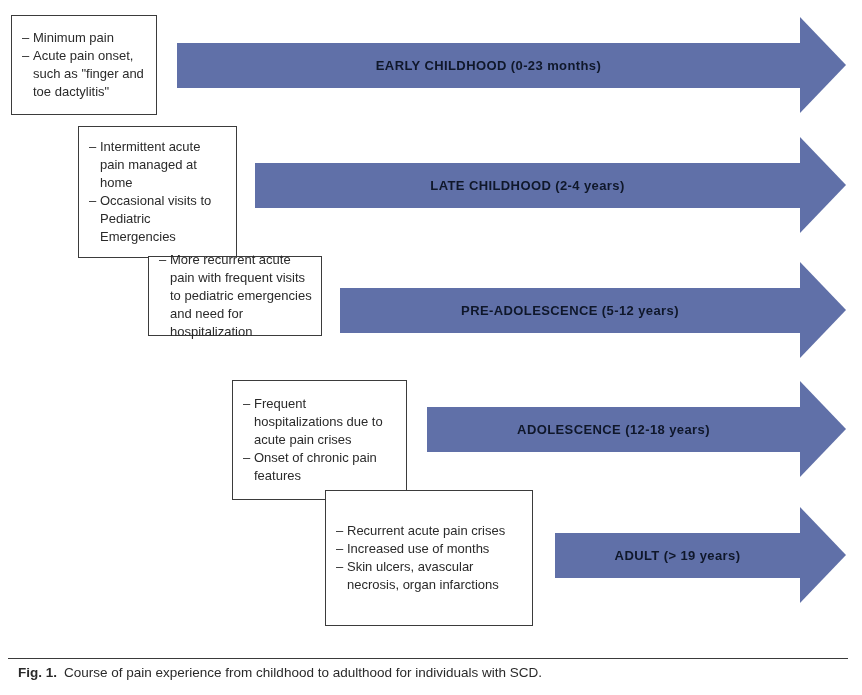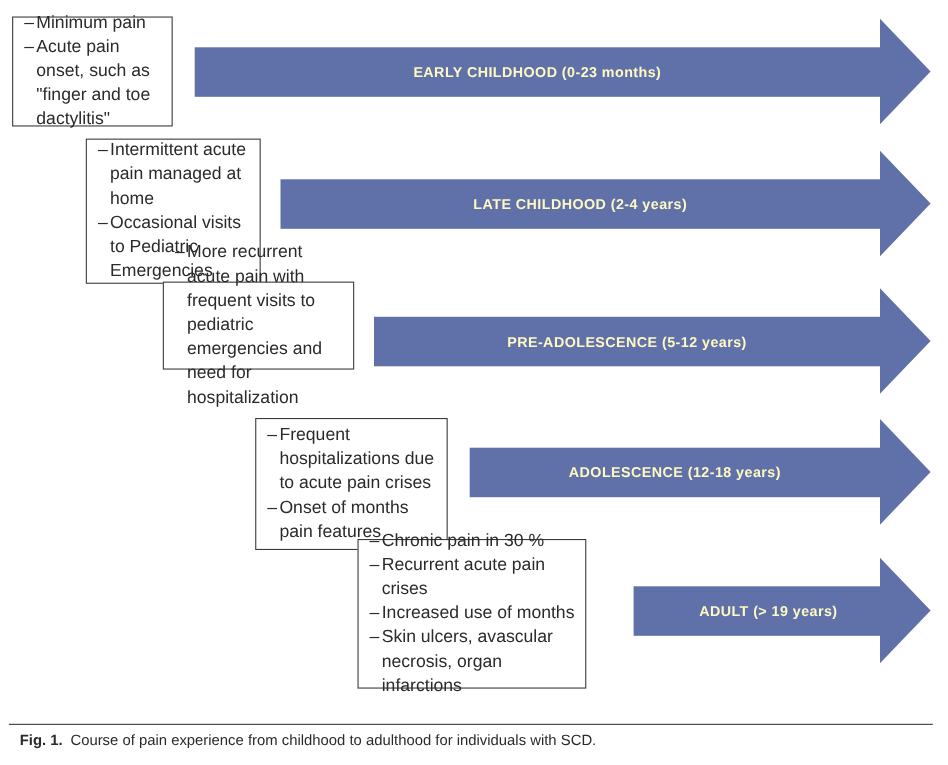--- a/index.html
+++ b/index.html
@@ -12,52 +12,52 @@
   .figure{position:relative;width:862px;height:695px;background:#ffffff;overflow:hidden;}
 
   
   .note-box{
     position:absolute;
     box-sizing:border-box;
     background:#ffffff;
     border:1px solid var(--box-border);
     padding:6px 8px 6px 10px;
     display:flex;flex-direction:column;justify-content:center;
-    font-size:16px;line-height:1.38;
+    font-size:13px;line-height:1.38;
   }
   .note-box ul{list-style:none;margin:0;padding:0;}
   .note-box li{position:relative;padding-left:11px;}
   .note-box li::before{content:"\2013";position:absolute;left:0;top:0;}
 
   .box1{left:11px;top:15px;width:146px;height:100px;}
   .box2{left:78px;top:126px;width:159px;height:132px;}
   .box3{left:148px;top:256px;width:174px;height:80px;}
   .box4{left:232px;top:380px;width:175px;height:120px;}
   .box5{left:325px;top:490px;width:208px;height:136px;}
 
   
   .arrow-body{
     position:absolute;height:45px;background:var(--arrow-fill);
     display:flex;align-items:center;justify-content:center;
   }
   .arrow-label{
-    color:#fef9c3;font-weight:bold;font-size:13px;letter-spacing:0.4px;
+    color:#0f172a;font-weight:bold;font-size:13px;letter-spacing:0.4px;
     white-space:nowrap;
   }
   .arrow-head{
     position:absolute;left:800px;width:0;height:0;
     border-top:48px solid transparent;
     border-bottom:48px solid transparent;
     border-left:46px solid var(--arrow-fill);
   }
   .abody1{left:177px;top:43px;width:623px;}
   .abody2{left:255px;top:163px;width:545px;}
   .abody3{left:340px;top:288px;width:460px;}
   .abody4{left:427px;top:407px;width:373px;}
-  .abody5{left:555px;top:533px;width:245px;margin-left:21px;}
+  .abody5{left:555px;top:533px;width:245px;}
   .ahead1{top:17px;}
   .ahead2{top:137px;}
   .ahead3{top:262px;}
   .ahead4{top:381px;}
   .ahead5{top:507px;}
 
   
   .caption-rule{
     position:absolute;left:8px;top:658px;width:840px;height:0;
     border-top:1px solid #3a3a3a;
@@ -101,31 +101,30 @@
       </ul>
   </div>
   <div class="arrow-body abody3">
     <span class="arrow-label">PRE-ADOLESCENCE (5-12 years)</span>
   </div>
   <div class="arrow-head ahead3"></div>
 
   <div class="note-box box4">
     <ul>
         <li>Frequent hospitalizations due to acute pain crises</li>
-        <li>Onset of months pain features</li>
+        <li>Onset of chronic pain features</li>
       </ul>
   </div>
   <div class="arrow-body abody4">
     <span class="arrow-label">ADOLESCENCE (12-18 years)</span>
   </div>
   <div class="arrow-head ahead4"></div>
 
   <div class="note-box box5">
     <ul>
-        <li>Chronic pain in 30 %</li>
         <li>Recurrent acute pain crises</li>
         <li>Increased use of months</li>
         <li>Skin ulcers, avascular necrosis, organ infarctions</li>
       </ul>
   </div>
   <div class="arrow-body abody5">
     <span class="arrow-label">ADULT (&gt; 19 years)</span>
   </div>
   <div class="arrow-head ahead5"></div>
 

